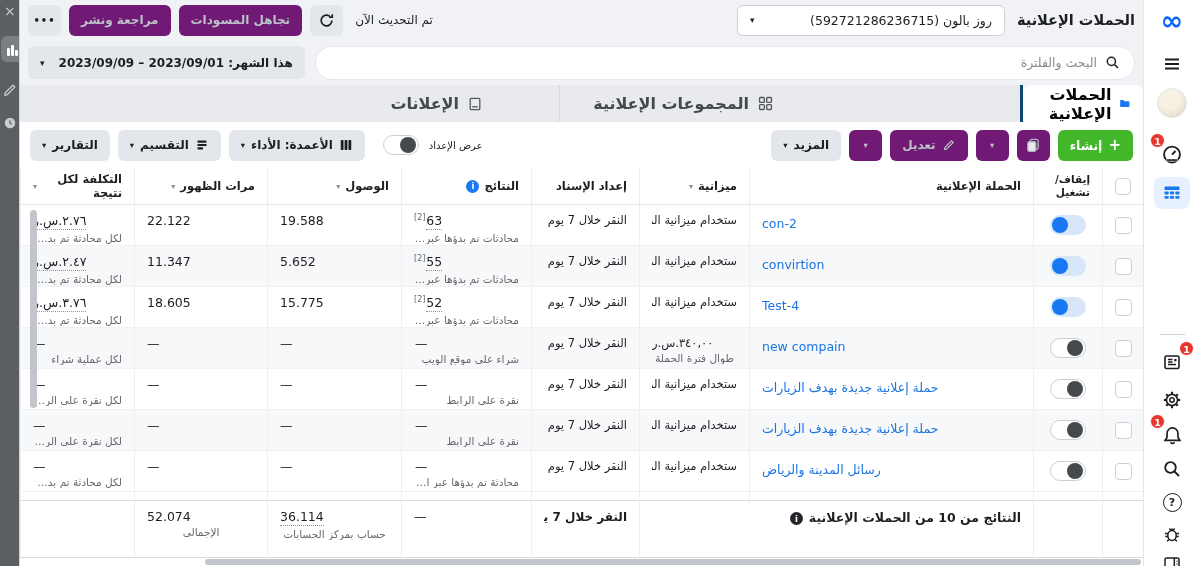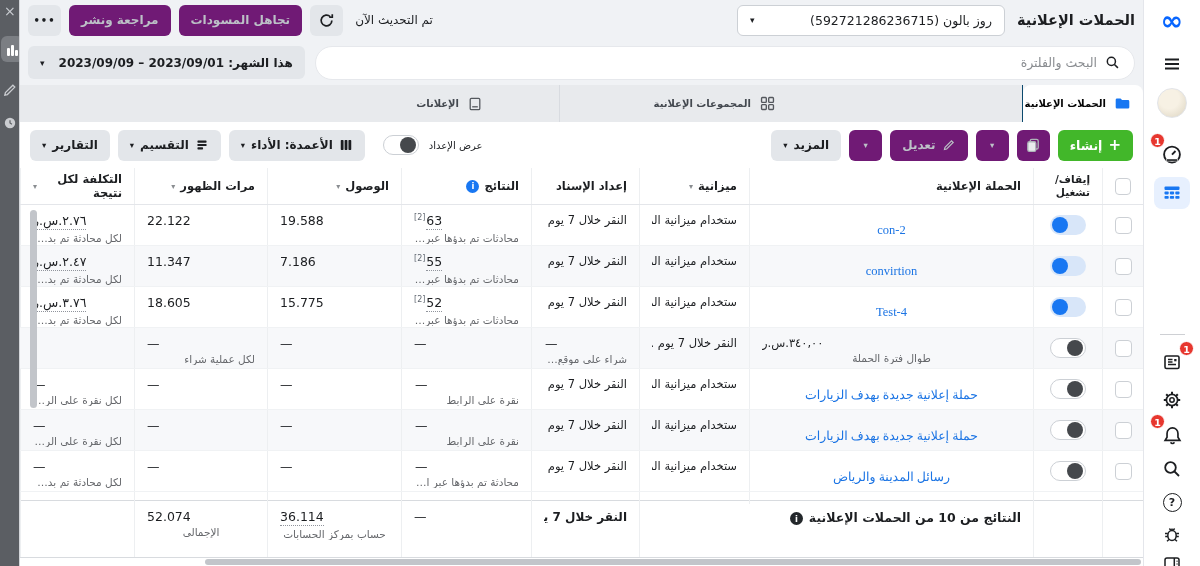--- a/index.html
+++ b/index.html
@@ -63,23 +63,23 @@
   .search-pill { flex:1; height:34px; background:#fff; border:1px solid #e6e8ec; border-radius:17px;
     display:flex; align-items:center; gap:8px; padding:0 14px;}
   .search-pill input { border:none; outline:none; flex:1; font-family:inherit; font-size:12.5px; background:transparent; color:#1c1e21;}
   .search-pill input::placeholder { color:#8a8d91;}
   .date-pill { height:33px; background:#e3e6ea; border-radius:6px; display:flex; align-items:center;
     gap:14px; padding:0 12px; font-size:12px; font-weight:600; white-space:nowrap;}
   .date-pill .caret { font-size:9px;}
 
   
   .tabs { height:37px; display:flex; }
-  .tab { display:flex; align-items:center; gap:8px; font-size:10px; font-weight:600; color:#444950;}
+  .tab { display:flex; align-items:center; gap:8px; font-size:16px; font-weight:600; color:#444950;}
   .tab-active { width:120px; background:#fff; border-radius:8px 8px 0 0; padding-right:12px; color:#050505; font-weight:bold;}
-  .tab-mid { width:463px; background:#e8eaed; border-right:1px solid #0c4a6e; padding-right:246px;}
+  .tab-mid { width:463px; background:#e8eaed; border-right:3px solid #0c4a6e; padding-right:246px;}
   .tab-last { flex:1; background:#e8eaed; border-right:1px solid #d8dbe0; padding-right:76px;}
 
   
   .sheet { position:absolute; top:122px; left:0; right:0; bottom:0; background:#fff;}
   .toolbar { height:46px; display:flex; align-items:center; justify-content:space-between; padding:0 10px;}
   .tl-group { display:flex; align-items:center; gap:8px;}
   .view-setup-label { font-size:10px; margin-left:2px; white-space:nowrap;}
 
   
   .toggle { position:relative; display:inline-block; width:36px; height:20px; border-radius:10px; cursor:pointer;}
@@ -98,22 +98,22 @@
   .thead .cell { display:flex; align-items:center; gap:5px; font-size:11.5px; font-weight:600; padding:2px 12px;}
   .th-toggle { font-size:10.5px !important; line-height:1.25; white-space:pre-line;}
   .sort-caret { font-size:8px; color:#8a8d91;}
   .info-dot { display:inline-flex; width:13px; height:13px; border-radius:50%; background:#1877f2; color:#fff;
     font-size:8.5px; font-weight:bold; align-items:center; justify-content:center; font-style:normal; flex:0 0 auto;}
   .info-dot.dark { background:#23272b;}
 
   .trow { height:41px; border-bottom:1px solid #f0f2f4;}
   .trow.alt { background:#f7f8fa;}
   .c-center { display:flex; align-items:center; justify-content:center; padding:0;}
-  .camp-link { color:#1b74e4; font-size:12.5px; text-decoration:none; display:block; text-align:center;
-    white-space:nowrap; overflow:hidden; cursor:pointer; margin-top:12px;font-family:Liberation Serif, serif;}
+  .camp-link { color:#1b74e4; font-size:12.5px; text-decoration:none; display:block; text-align:left;
+    white-space:nowrap; overflow:hidden; cursor:pointer; margin-top:5px;}
   .val-ar { font-size:11.5px; text-align:right; white-space:nowrap; overflow:hidden; margin-top:2px;}
   .val { direction:rtl; text-align:left; font-size:12.5px; white-space:nowrap; overflow:hidden; margin-top:2px;}
   .sub { font-size:10.5px; color:#65676b; text-align:right; white-space:nowrap; overflow:hidden;
     direction:rtl; text-overflow:ellipsis; margin-top:2px;}
   .sub.subleft, .subleft { text-align:center;}
   .dotted { border-bottom:1px dotted #90949c; padding-bottom:1px; display:inline-block;}
   .bdo { direction:ltr; unicode-bidi:bidi-override; text-align:left;}
   sup.ref { font-size:8px; color:#606770; vertical-align:5px; margin-right:1px;}
 
   .spacer-row { height:8px;}
@@ -465,21 +465,21 @@
       <div class="sub"></div>
     </div>
     <div class="cell">
               <div class="val-ar">النقر خلال 7 يوم ...</div>
             </div>
     <div class="cell">
       <div class="val"><span class="dotted">55</span><sup class="ref">[2]</sup></div>
       <div class="sub">محادثات تم بدؤها عبر ا...</div>
     </div>
     <div class="cell">
-              <div class="val">7.186</div>
+              <div class="val">5.652</div>
             </div>
     <div class="cell">
               <div class="val">11.347</div>
             </div>
     <div class="cell">
       <div class="val"><span class="dotted bdo">ر.س.٢.٤٧</span></div>
       <div class="sub">لكل محادثة تم بدؤها عبر ا</div>
     </div>
   </div>
 
@@ -519,20 +519,23 @@
   </div>
 
   <div class="tgrid trow alt">
     <div class="cell c-center">
               <span class="checkbox"></span>
             </div>
     <div class="cell c-center">
               <span class="toggle off">
                 <span class="knob"></span>
               </span>
+            </div>
+    <div class="cell">
+              <a class="camp-link">new compain</a>
             </div>
     <div class="cell">
       <div class="val-ar bdo">ر.س.٣٤٠,٠٠</div>
       <div class="sub subleft">طوال فترة الحملة</div>
     </div>
     <div class="cell">
               <div class="val-ar">النقر خلال 7 يوم ...</div>
             </div>
     <div class="cell">
       <div class="val"><span>—</span><sup class="ref"></sup></div>

